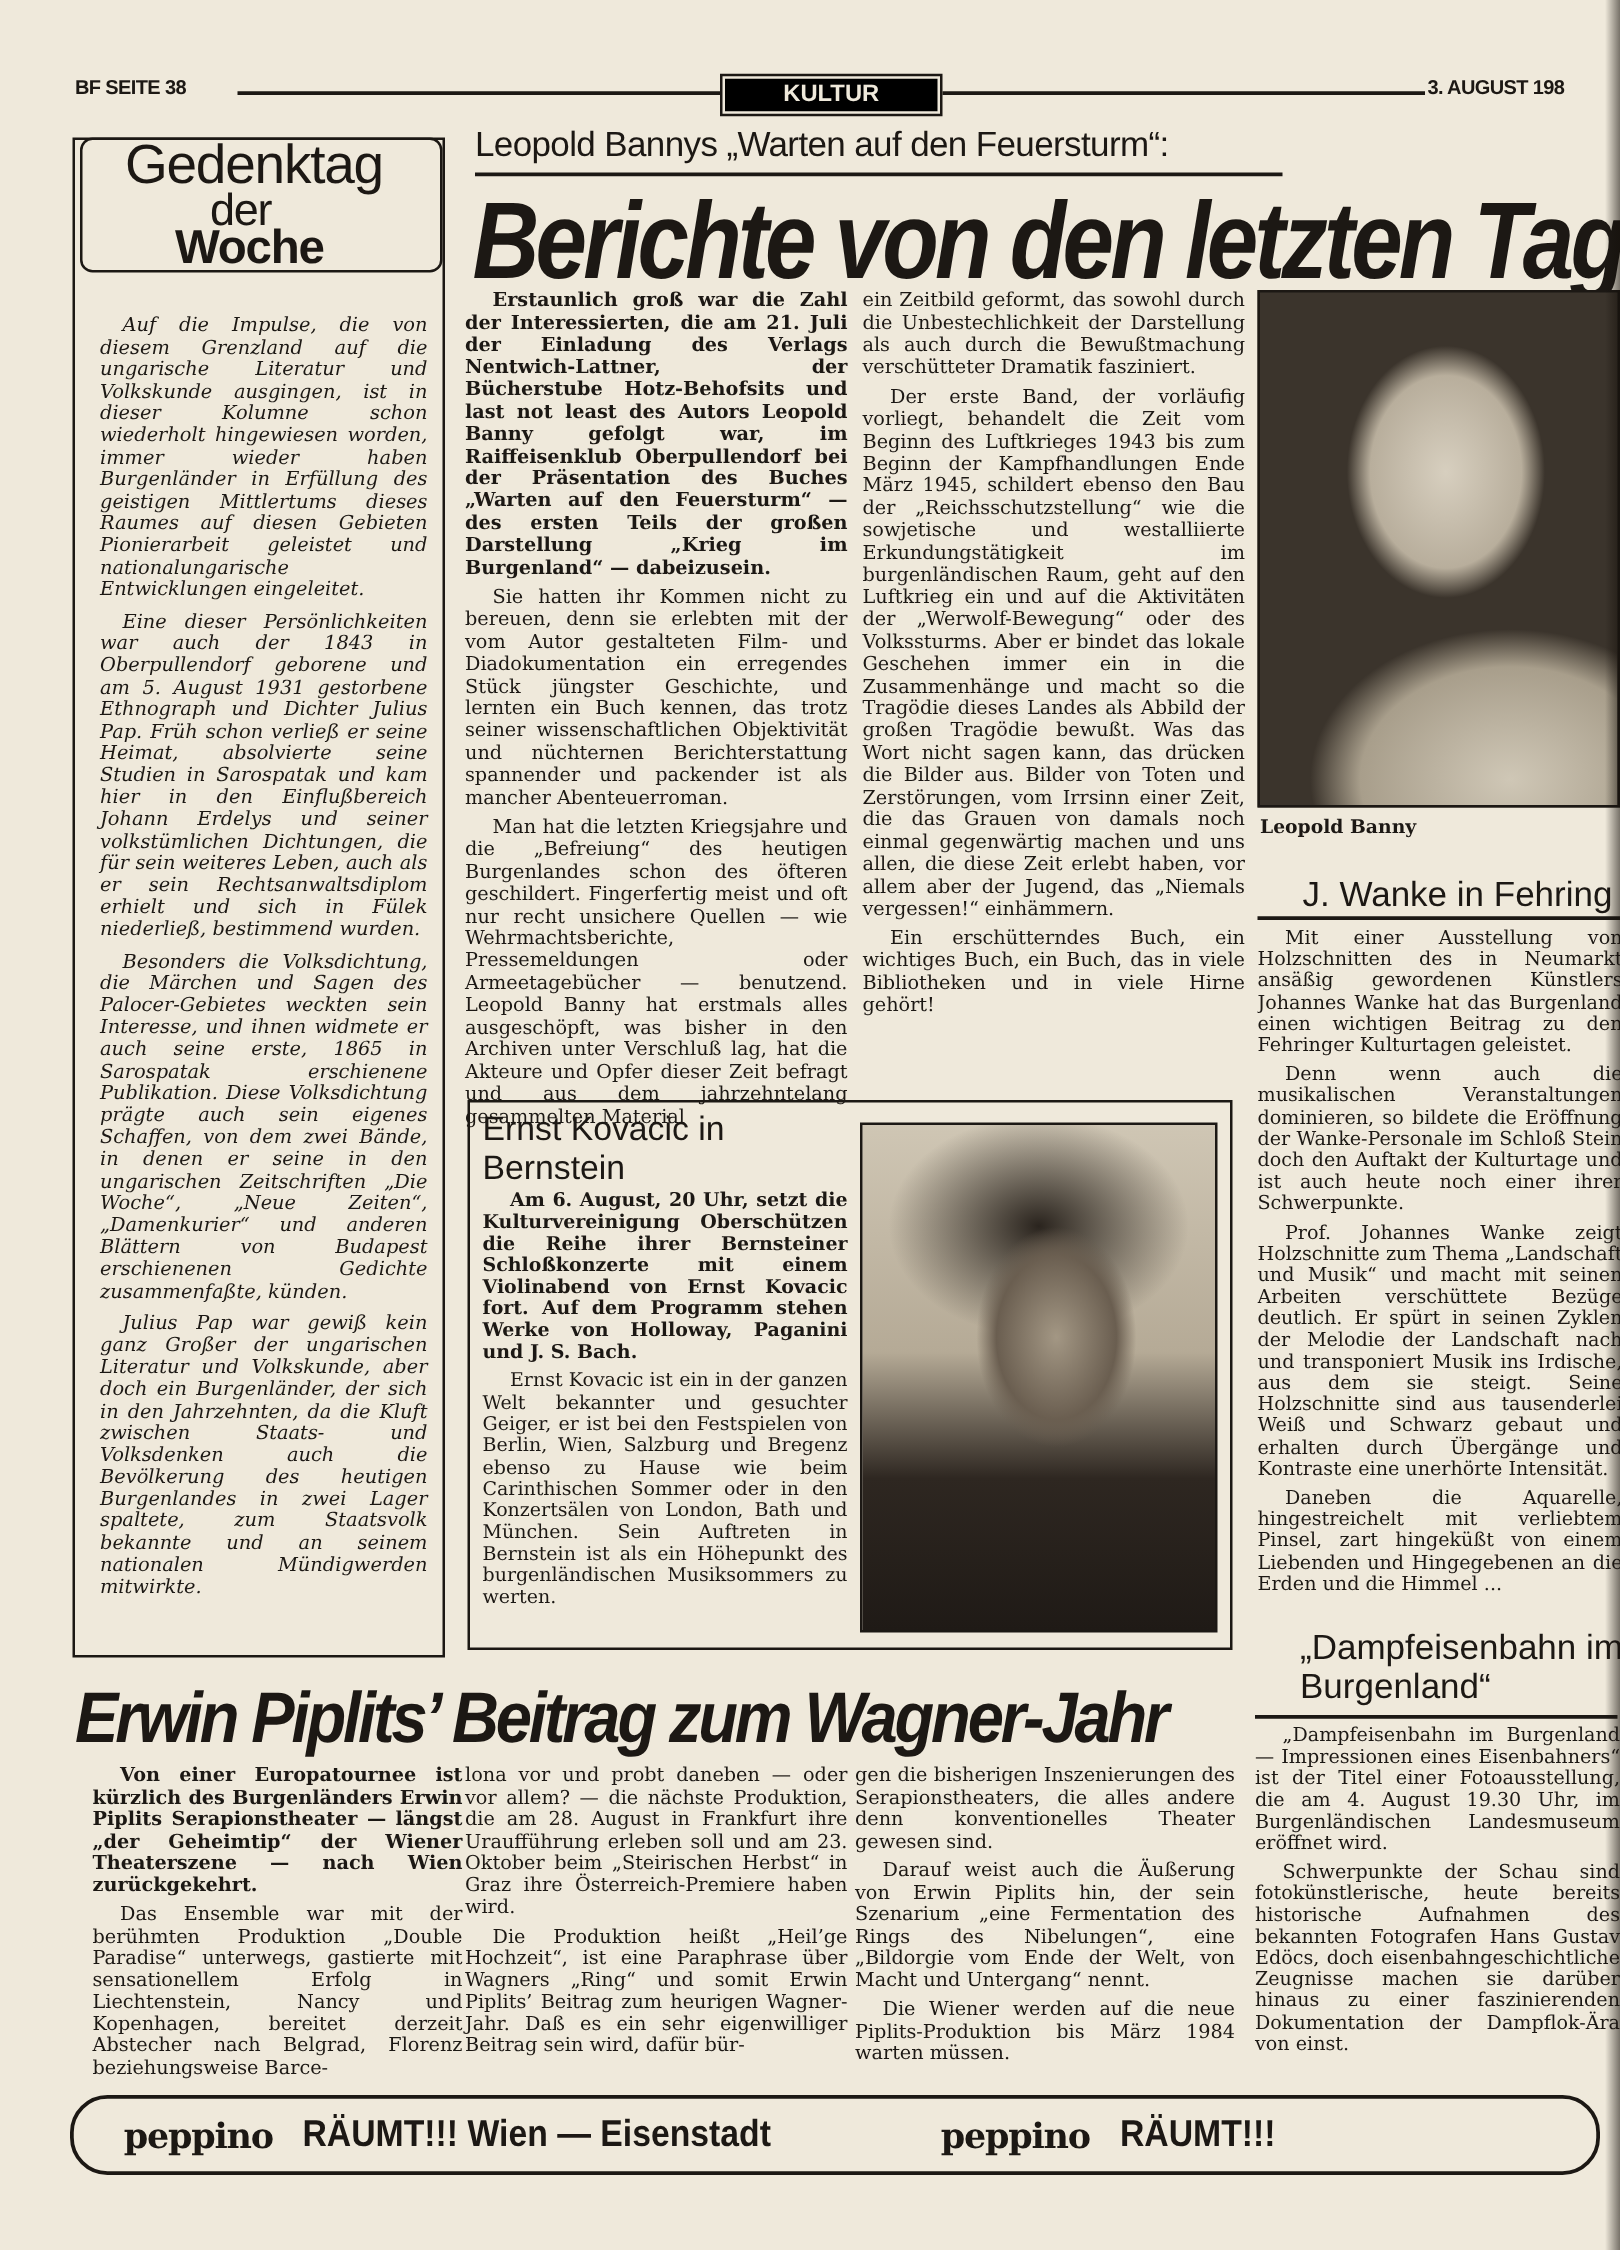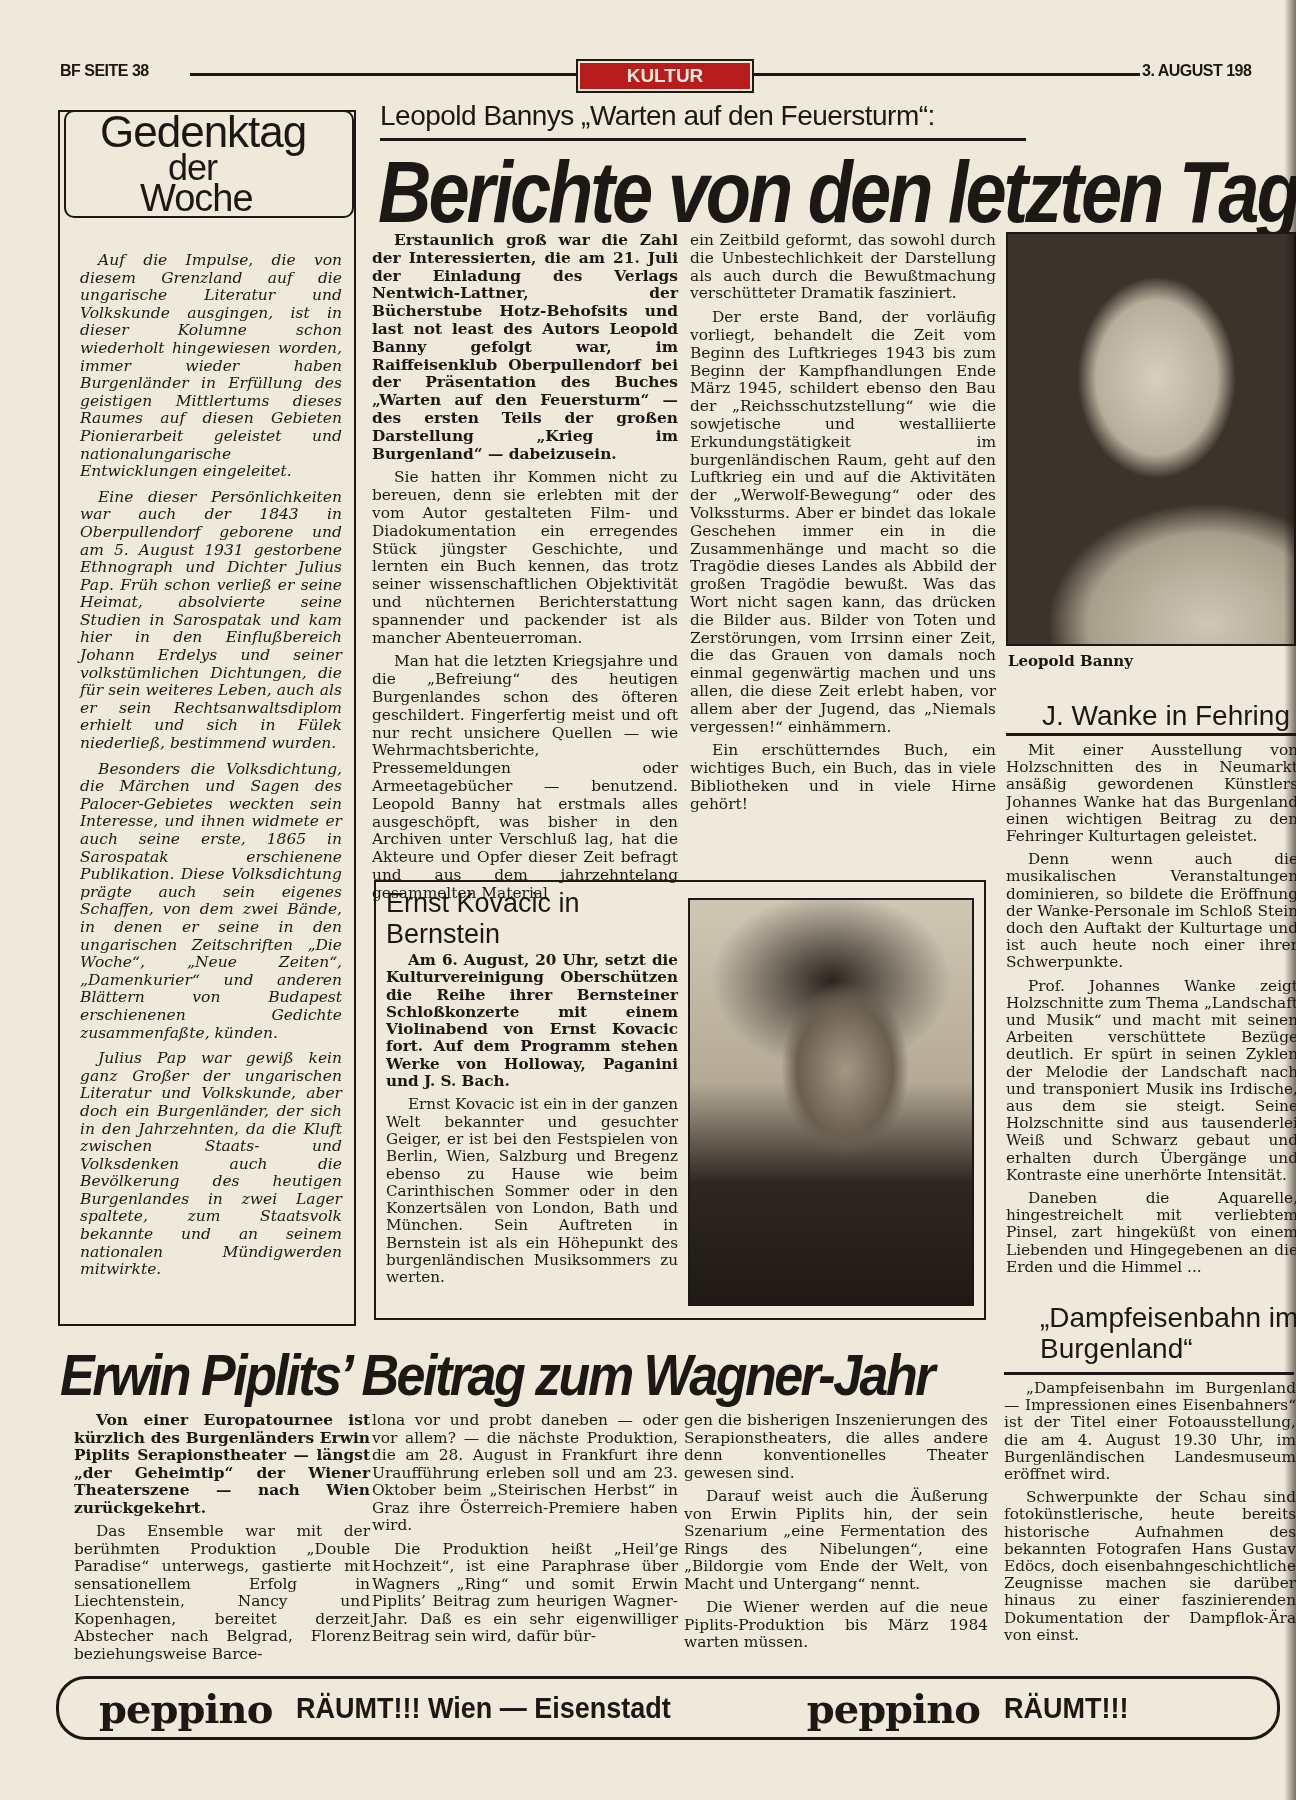--- a/index.html
+++ b/index.html
@@ -19,42 +19,42 @@
     top: 62px;
   }
   .hdr-left { left: 60px; }
   .hdr-right { left: 1142px; }
   .hdr-line { height: 3px; background: #1c1814; top: 73px; }
   .hdr-badge {
     left: 576px; top: 59px; width: 178px; height: 34px;
     border: 2px solid #1c1814; padding: 2px; background: #efe9db;
   }
   .hdr-badge-inner {
-    background: #b91c1c; width: 100%; height: 100%;
+    background: #000000; width: 100%; height: 100%;
     color: #efe9db; font-family: "Liberation Sans", sans-serif;
     font-weight: bold; font-size: 19px; text-align: center; line-height: 26px;
   }
 
   
   .gt-box {
     left: 58px; top: 110px; width: 298px; height: 1216px;
     border: 2px solid #1c1814;
   }
   .gt-title-box {
     left: 64px; top: 110px; width: 290px; height: 108px;
     border: 2px solid #1c1814; border-radius: 10px;
     background: #efe9db;
   }
   .gt-title {
     font-family: "Liberation Sans", sans-serif; font-weight: normal;
     font-size: 36px; line-height: 36px; letter-spacing: -1px;
   }
   .gt-t1 { left: 100px; top: 114px; font-size: 44px; }
   .gt-t2 { left: 168px; top: 150px; }
-  .gt-t3 { left: 140px; top: 180px; font-size: 38px; }
+  .gt-t3 { left: 140px; top: 180px; font-size: 38px; font-weight: bold; }
   .gt-text {
     left: 80px; top: 252px; width: 262px;
     font-style: italic; font-size: 15.5px; line-height: 17.6px;
     text-align: justify; hyphens: manual;
   }
   .gt-text p { text-indent: 18px; margin-bottom: 8px; }
 
   
   .kicker {
     left: 380px; top: 100px;
@@ -122,21 +122,21 @@
   .pip2 { left: 372px; top: 1412px; width: 306px; font-size: 15.4px; line-height: 17.5px; }
   .pip3 { left: 684px; top: 1412px; width: 304px; font-size: 15.4px; line-height: 17.5px; }
 
   
   .ad {
     left: 56px; top: 1676px; width: 1224px; height: 64px;
     border: 3px solid #1c1814; border-radius: 30px;
     display: flex; align-items: center; padding: 0 40px; gap: 24px;
   }
   .ad-logo {
-    font-family: "DejaVu Serif", serif; font-weight: bold; font-size: 40px;
+    font-family: "DejaVu Serif", serif; font-weight: bold; font-size: 28px;
     letter-spacing: -1px;
   }
   .ad-text {
     font-family: "Liberation Sans", sans-serif; font-weight: bold; font-size: 30px;
     transform: scaleX(0.9); transform-origin: left center; white-space: nowrap;
   }
   .edge-shadow { left: 1284px; top: 0; width: 12px; height: 1800px; background: linear-gradient(90deg, rgba(0,0,0,0), rgba(20,15,10,0.55)); }
 </style>
 </head>
 <body>

